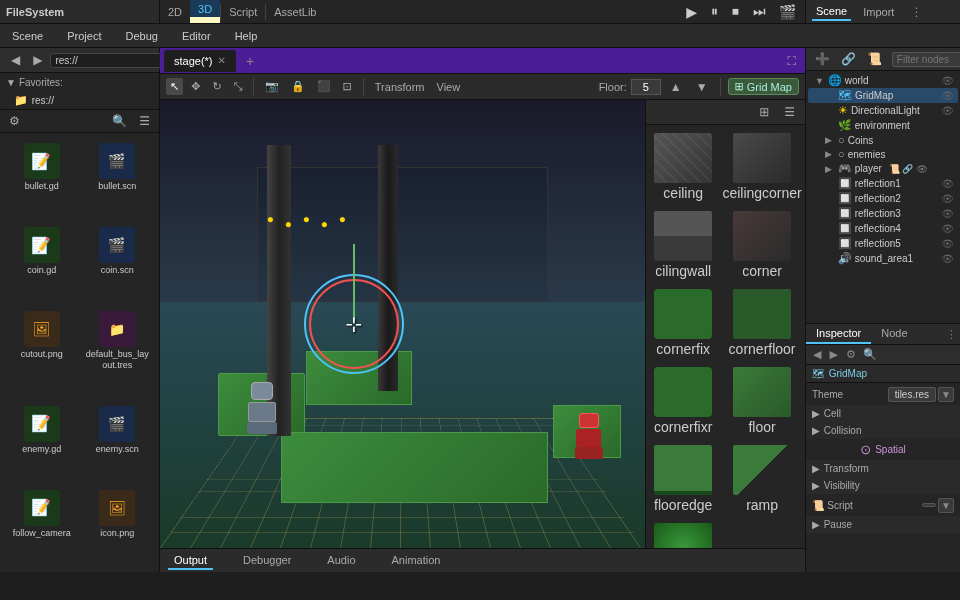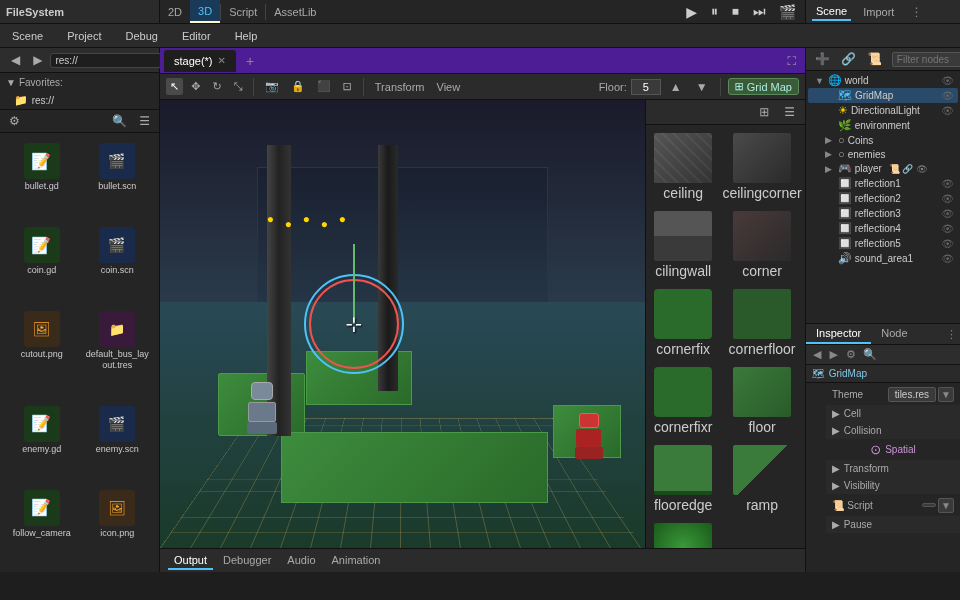--- a/index.html
+++ b/index.html
@@ -360,21 +360,21 @@
     .tile-treetop { background: radial-gradient(circle, #3a9a3a, #1a5a1a); }
 
     
     #bottom-bar {
       display: flex;
       align-items: center;
       background: #2b2b2b;
       height: 24px;
       border-top: 1px solid #111;
       padding: 0 8px;
-      gap: 4px;
+      gap: 24px;
     }
     .bottom-tab {
       color: #aaa;
       cursor: pointer;
       padding: 2px 6px;
       font-size: 11px;
       border-bottom: 2px solid transparent;
     }
     .bottom-tab.active { color: #fff; border-bottom-color: #4fc3f7; }
 
@@ -464,21 +464,20 @@
       background: #2a2a2a;
       border-bottom: 1px solid #111;
       gap: 4px;
       font-size: 10px;
       color: #7ec8e3;
     }
     #inspector-body {
       flex: 1;
       overflow-y: auto;
       padding: 0;
-      margin-left: 20px;
     }
     .insp-row {
       display: flex;
       align-items: center;
       padding: 3px 6px;
       gap: 4px;
       font-size: 10px;
       min-height: 22px;
     }
     .insp-key { color: #aaa; flex: 1; }
@@ -568,21 +567,21 @@
     }
     .mode-btn {
       padding: 2px 8px;
       background: none;
       border: none;
       color: #aaa;
       cursor: pointer;
       font-size: 11px;
       height: 100%;
     }
-    .mode-btn.active3d { background: #1a3a5a; color: #4fc3f7; border-bottom: 2px solid #fef9c3; }
+    .mode-btn.active3d { background: #1a3a5a; color: #4fc3f7; border-bottom: 6px solid #fef9c3; }
     .sep-v { width: 1px; height: 16px; background: #444; }
     #right-top {
       width: 155px;
       display: flex;
       align-items: center;
       padding: 0 6px;
       gap: 8px;
       background: #2b2b2b;
       border-left: 1px solid #111;
       height: 100%;

